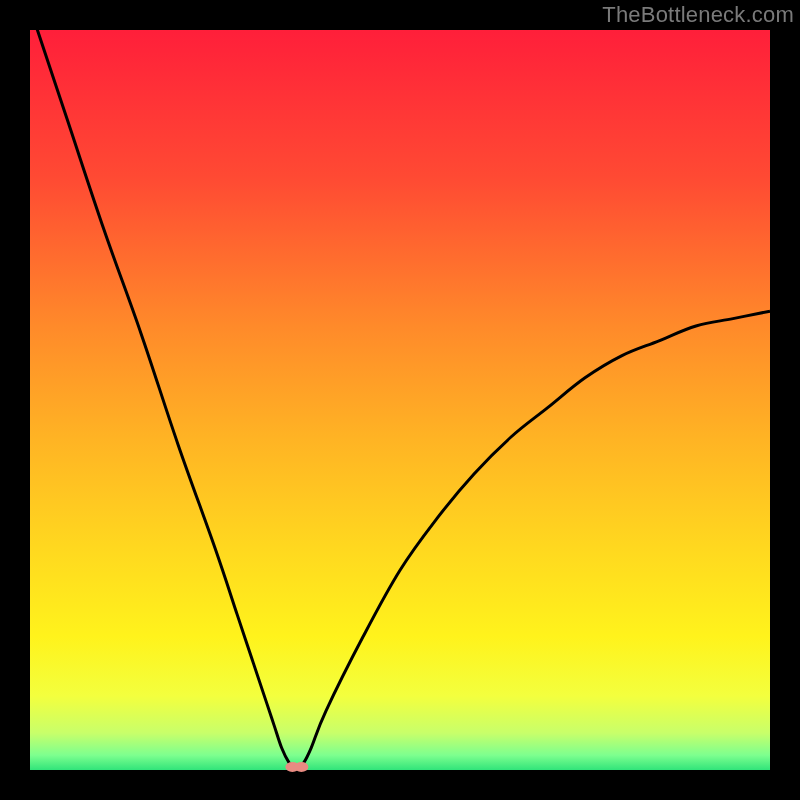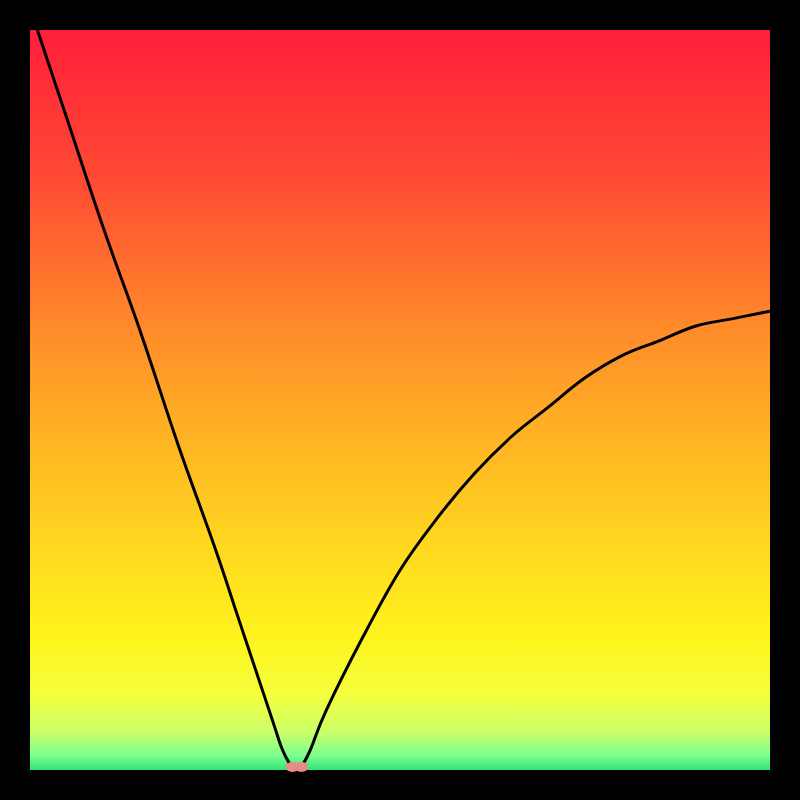--- a/index.html
+++ b/index.html
@@ -33,20 +33,21 @@
     top: 0;
     width: 800px;
     height: 800px;
     display: block;
   }
 </style>
 </head>
 <body>
 
 <div class="frame">
+  <div class="attribution">TheBottleneck.com</div>
 
   <svg class="plot" viewBox="0 0 800 800">
     <defs>
       <linearGradient id="bg-grad" x1="0" y1="0" x2="0" y2="1">
           <stop offset="0.00%" stop-color="#ff1f3a"></stop>
           <stop offset="20.00%" stop-color="#ff4a33"></stop>
           <stop offset="40.00%" stop-color="#ff8a2a"></stop>
           <stop offset="55.00%" stop-color="#ffb324"></stop>
           <stop offset="70.00%" stop-color="#ffd81f"></stop>
           <stop offset="82.00%" stop-color="#fff31c"></stop>

